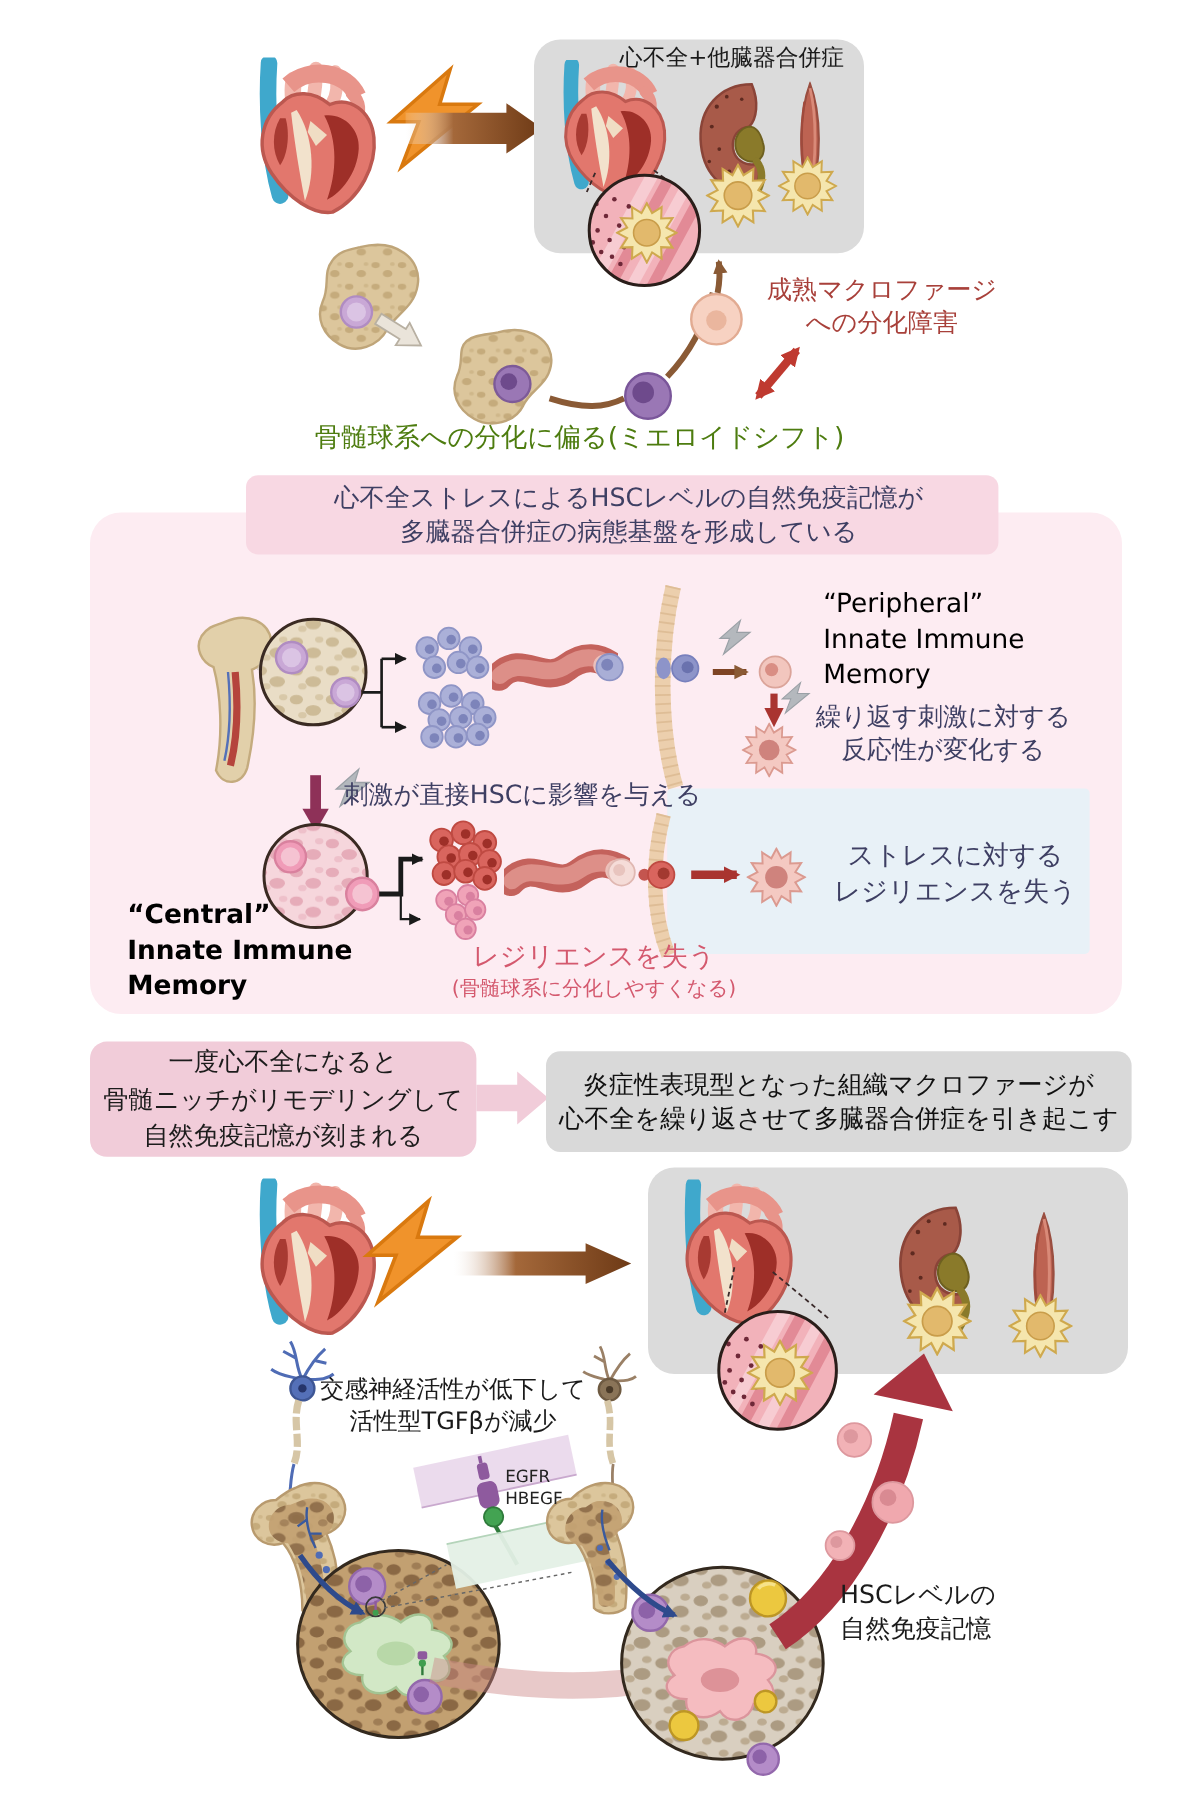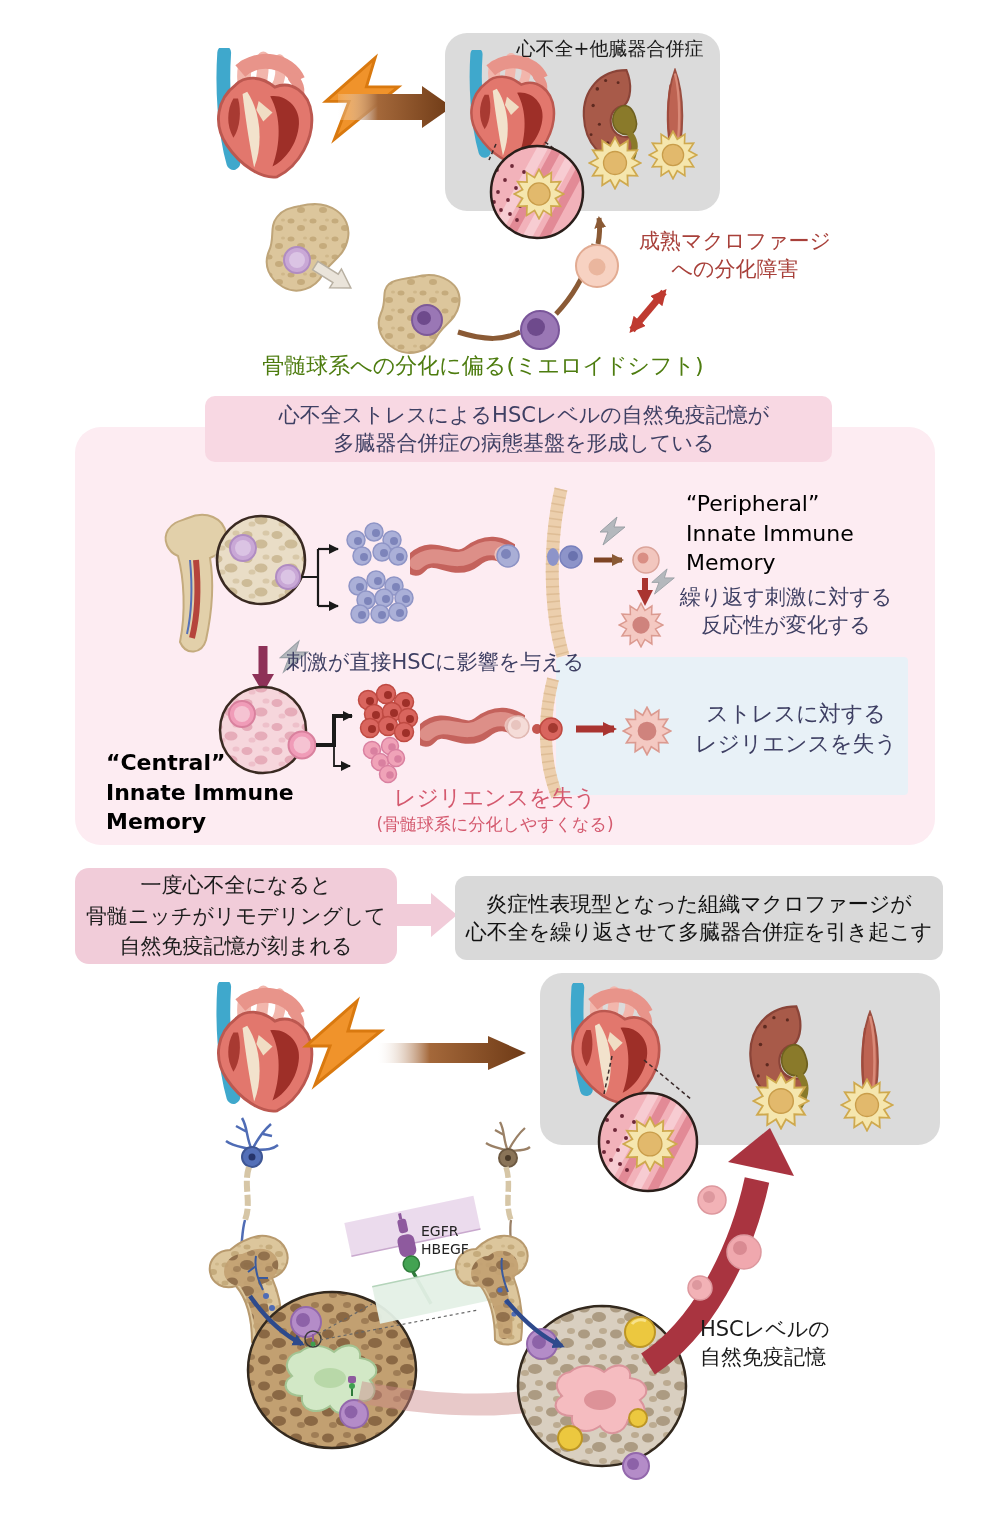--- a/index.html
+++ b/index.html
@@ -544,20 +544,22 @@
 <div class="txt ctr pre navy" style="left:676px;top:699px;width:240px;font-size:22px;">ストレスに対する
 レジリエンスを失う</div>
 
 <div class="txt ctr pre boxflex" style="left:75px;top:868px;width:322px;height:96px;background:#f1ccd9;border-radius:14px;font-size:21px;color:#1c1c1c;line-height:1.45;">一度心不全になると
 骨髄ニッチがリモデリングして
 自然免疫記憶が刻まれる</div>
 
 <div class="txt ctr pre boxflex" style="left:455px;top:876px;width:488px;height:84px;background:#d9d9d9;border-radius:12px;font-size:21px;color:#111111;">炎症性表現型となった組織マクロファージが
 心不全を繰り返させて多臓器合併症を引き起こす</div>
 
+<div class="txt ctr pre" style="left:240px;top:1144px;width:275px;font-size:20px;color:#1a1a1a;">交感神経活性が低下して
+活性型TGFβが減少</div>
 
 <div class="txt" style="left:421px;top:1223px;font-size:14px;color:#222222;line-height:1.25;">
   <div>EGFR</div>
   <div>HBEGF</div>
 </div>
 
 <div class="txt pre" style="left:700px;top:1315px;width:210px;font-size:21px;color:#1a1a1a;">HSCレベルの
 自然免疫記憶</div>
 
 

